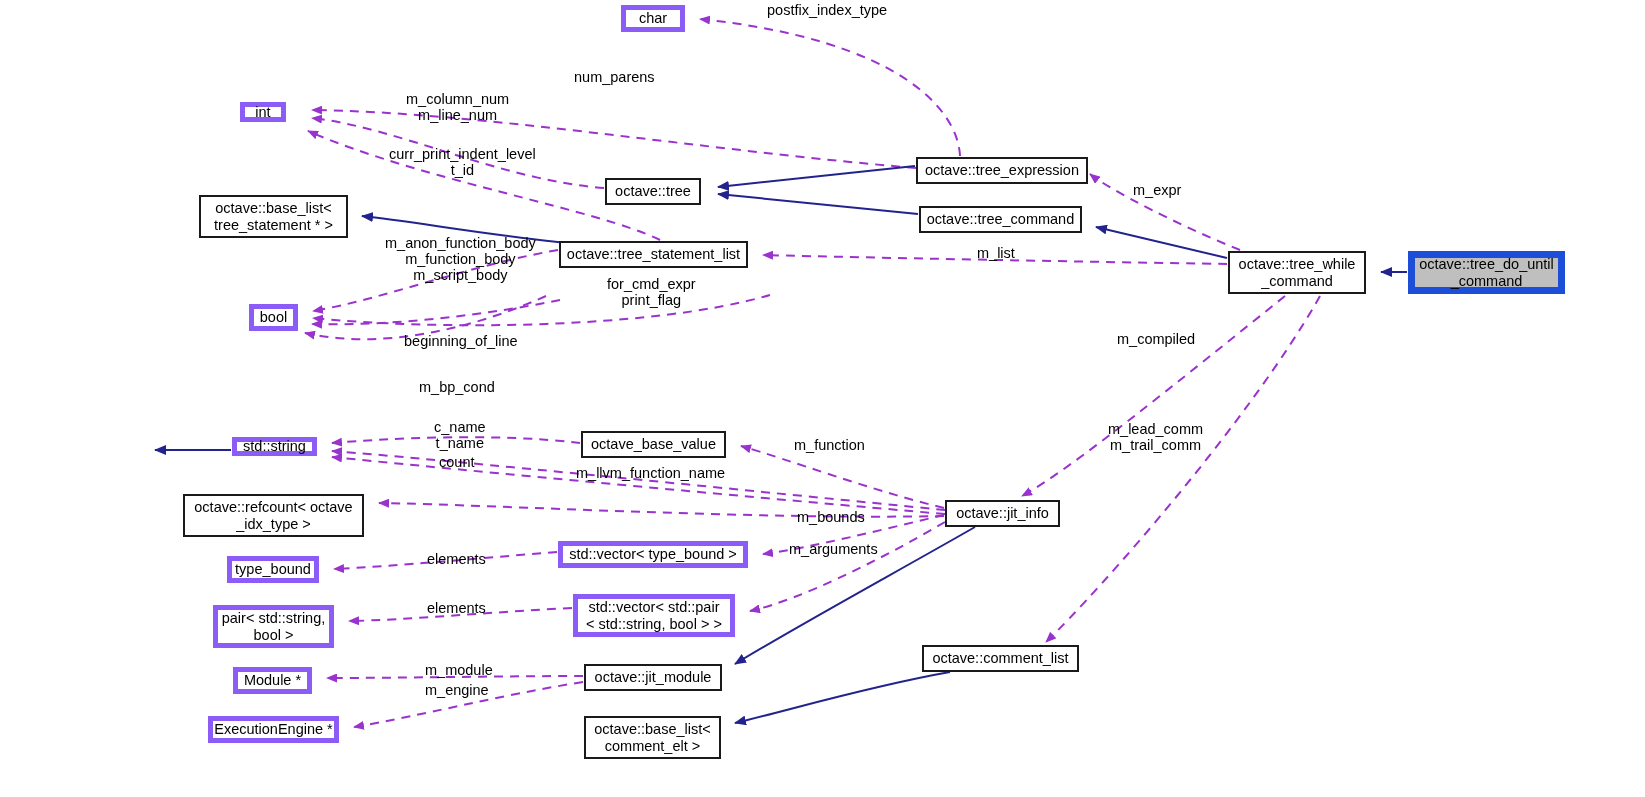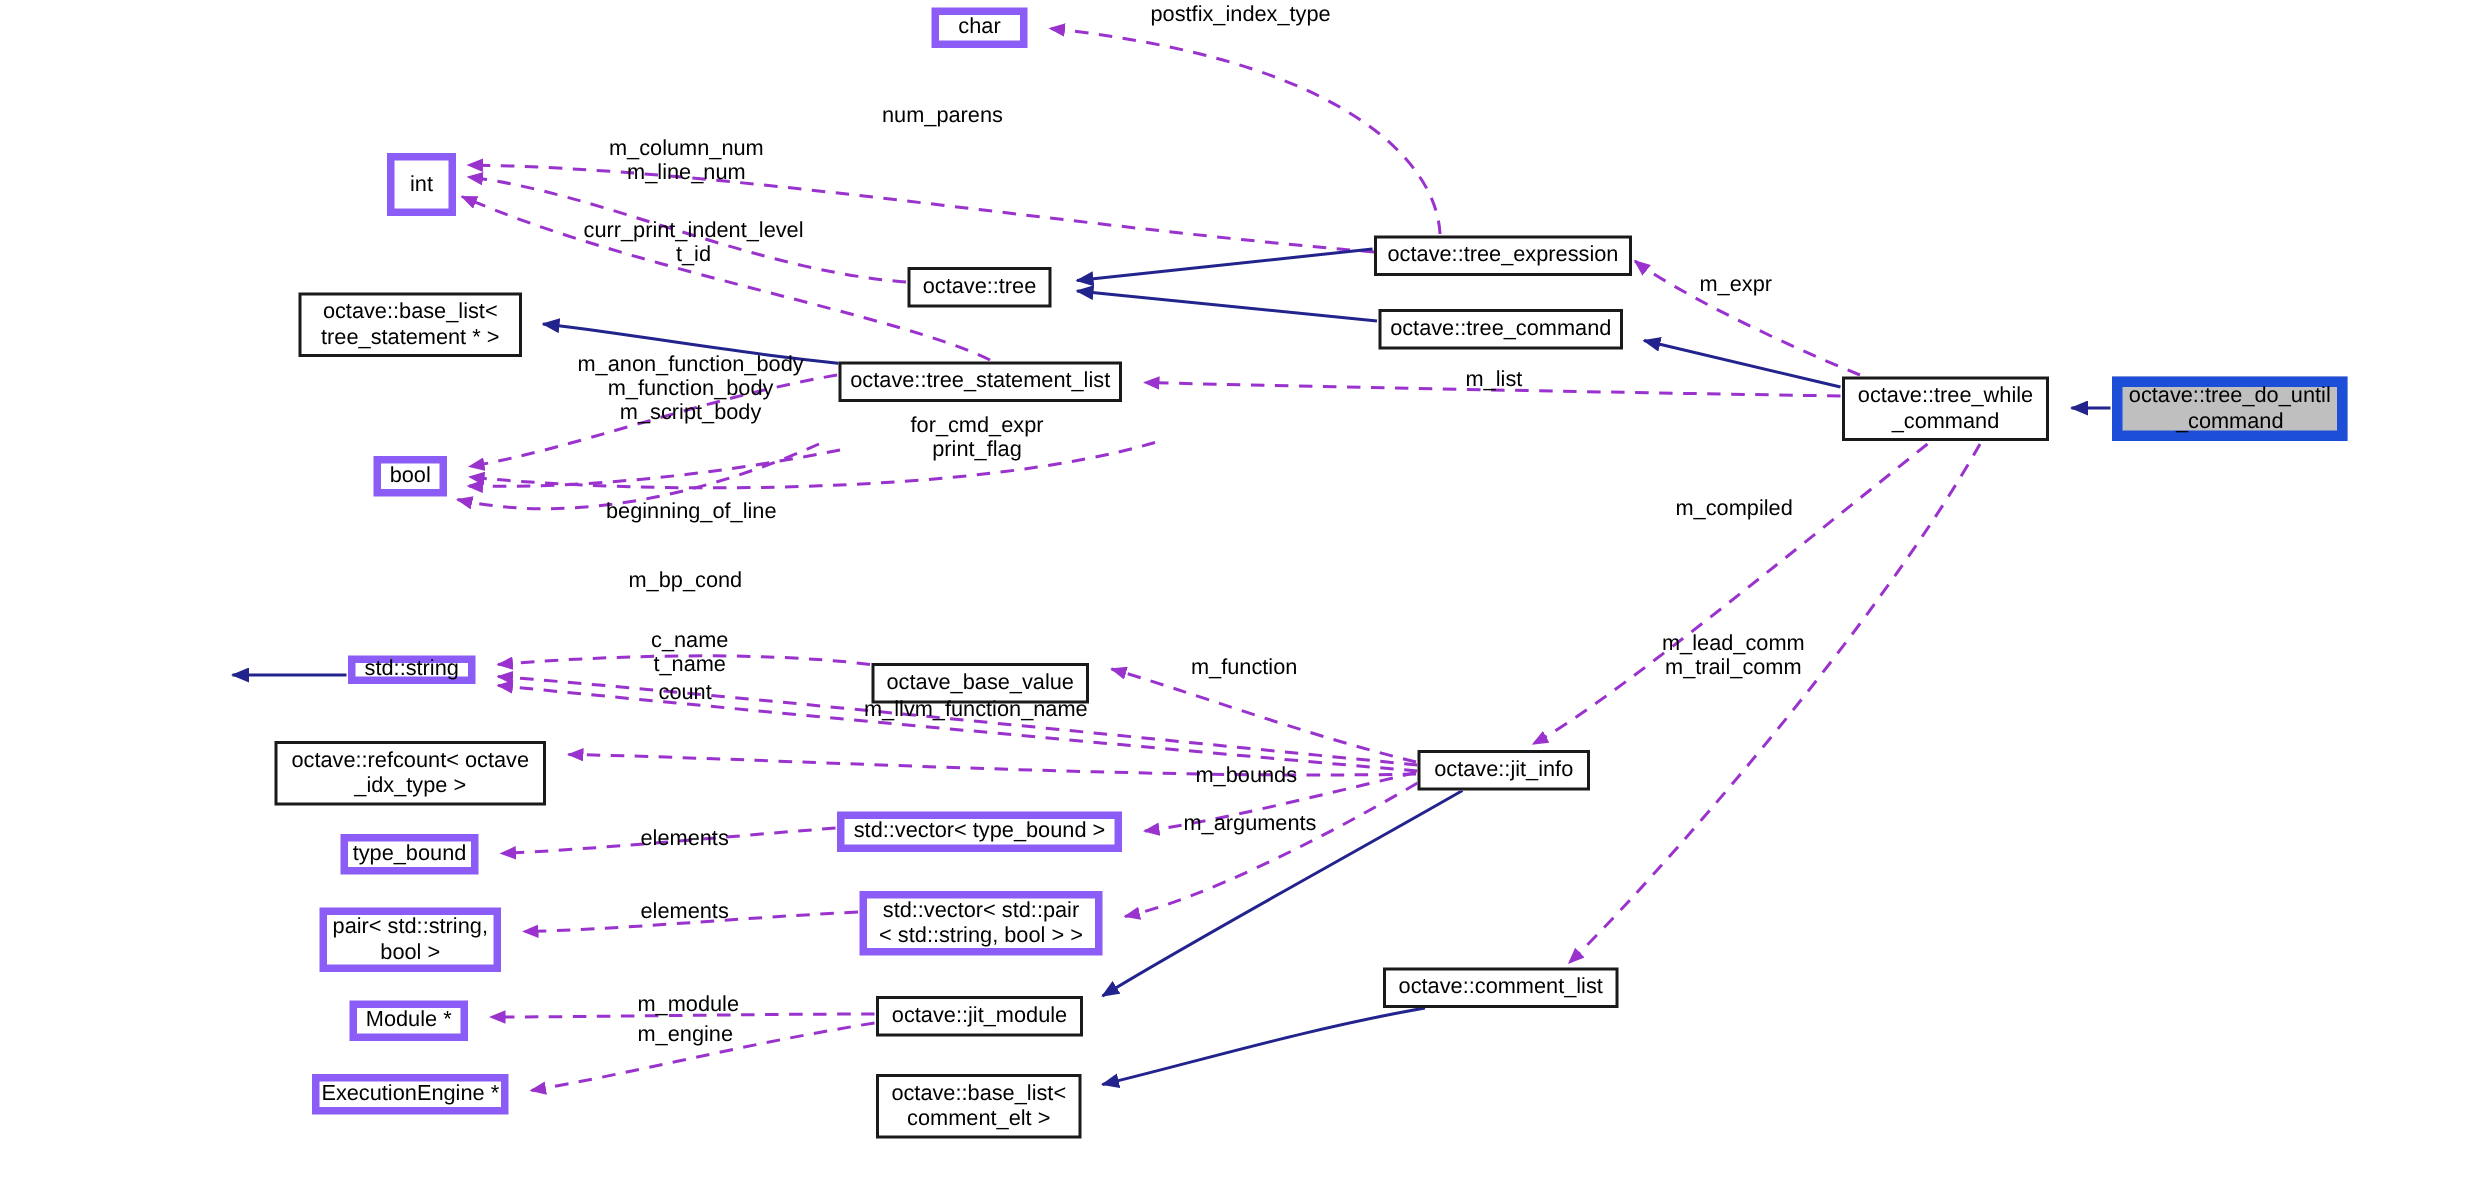--- a/index.html
+++ b/index.html
@@ -135,52 +135,52 @@
 
       <path d="M231,450 L155,450"></path>
 
       <path d="M975,527 C900,570 790,630 735,664"></path>
 
       <path d="M950,672 C870,686 790,710 735,723"></path>
     </g>
   </svg>
 
   <div class="node plain" style="left:621px;top:5px;width:64px;height:27px;"><span>char</span></div>
-  <div class="node plain" style="left:258px;top:102px;width:46px;height:42px;text-align:right;"><span>int</span></div>
+  <div class="node plain" style="left:240px;top:102px;width:46px;height:20px;text-align:right;"><span>int</span></div>
   <div class="node strong" style="left:916px;top:157px;width:172px;height:27px;"><span>octave::tree_expression</span></div>
   <div class="node strong" style="left:605px;top:178px;width:96px;height:27px;"><span>octave::tree</span></div>
   <div class="node strong" style="left:199px;top:195px;width:149px;height:43px;"><span>octave::base_list&lt;
 tree_statement * &gt;</span></div>
   <div class="node strong" style="left:919px;top:206px;width:163px;height:27px;"><span>octave::tree_command</span></div>
   <div class="node strong" style="left:559px;top:241px;width:189px;height:27px;"><span>octave::tree_statement_list</span></div>
   <div class="node strong" style="left:1228px;top:251px;width:138px;height:43px;"><span>octave::tree_while
 _command</span></div>
   <div class="node current" style="left:1408px;top:251px;width:157px;height:43px;"><span>octave::tree_do_until
 _command</span></div>
   <div class="node plain" style="left:249px;top:304px;width:49px;height:27px;"><span>bool</span></div>
   <div class="node plain" style="left:232px;top:437px;width:85px;height:19px;"><span>std::string</span></div>
-  <div class="node strong" style="left:581px;top:431px;width:145px;height:27px;margin-top:11px;"><span>octave_base_value</span></div>
+  <div class="node strong" style="left:581px;top:431px;width:145px;height:27px;"><span>octave_base_value</span></div>
   <div class="node strong" style="left:183px;top:494px;width:181px;height:43px;"><span>octave::refcount&lt; octave
 _idx_type &gt;</span></div>
   <div class="node strong" style="left:945px;top:500px;width:115px;height:27px;"><span>octave::jit_info</span></div>
   <div class="node plain" style="left:558px;top:541px;width:190px;height:27px;"><span>std::vector&lt; type_bound &gt;</span></div>
   <div class="node plain" style="left:227px;top:556px;width:92px;height:27px;"><span>type_bound</span></div>
   <div class="node plain" style="left:573px;top:594px;width:162px;height:43px;"><span>std::vector&lt; std::pair
 &lt; std::string, bool &gt; &gt;</span></div>
   <div class="node plain" style="left:213px;top:605px;width:121px;height:43px;"><span>pair&lt; std::string,
 bool &gt;</span></div>
   <div class="node strong" style="left:922px;top:645px;width:157px;height:27px;"><span>octave::comment_list</span></div>
   <div class="node plain" style="left:233px;top:667px;width:79px;height:27px;"><span>Module *</span></div>
   <div class="node strong" style="left:584px;top:664px;width:138px;height:27px;"><span>octave::jit_module</span></div>
   <div class="node plain" style="left:208px;top:716px;width:131px;height:27px;"><span>ExecutionEngine *</span></div>
   <div class="node strong" style="left:584px;top:716px;width:137px;height:43px;"><span>octave::base_list&lt;
 comment_elt &gt;</span></div>
 
   <div class="edge-label" style="left:767px;top:2px;">postfix_index_type</div>
-  <div class="edge-label" style="left:588px;top:69px;">num_parens</div>
+  <div class="edge-label" style="left:574px;top:69px;">num_parens</div>
   <div class="edge-label" style="left:406px;top:91px;">m_column_num
 m_line_num</div>
   <div class="edge-label" style="left:389px;top:146px;">curr_print_indent_level
 t_id</div>
   <div class="edge-label" style="left:1133px;top:182px;">m_expr</div>
   <div class="edge-label" style="left:385px;top:235px;">m_anon_function_body
 m_function_body
 m_script_body</div>
   <div class="edge-label" style="left:977px;top:245px;">m_list</div>
   <div class="edge-label" style="left:607px;top:276px;">for_cmd_expr

